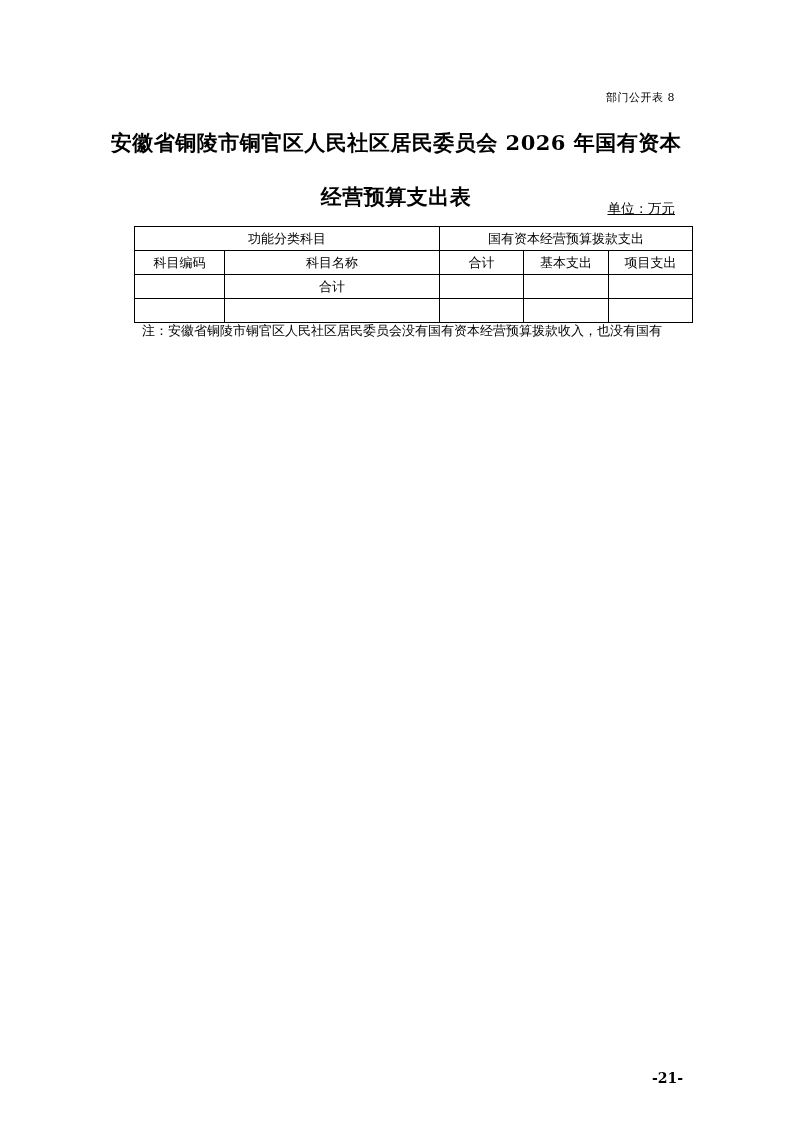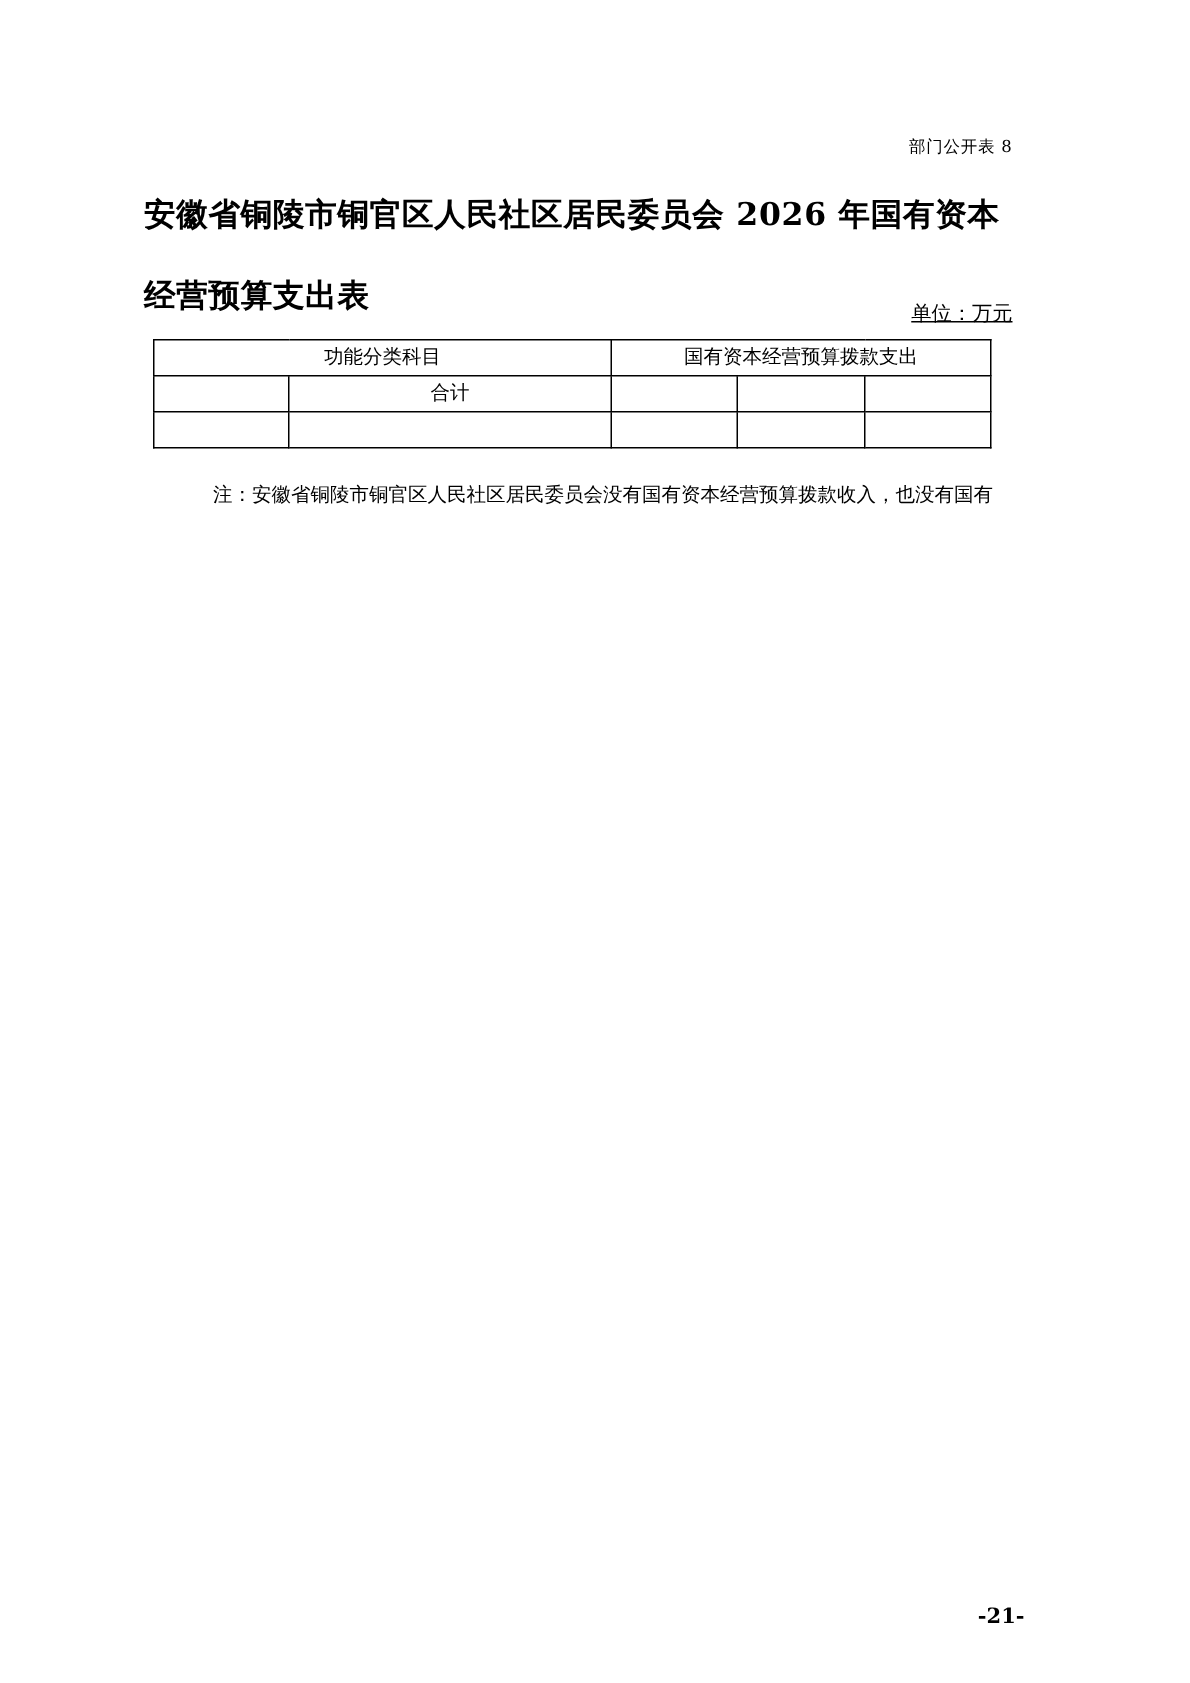--- a/index.html
+++ b/index.html
@@ -30,20 +30,21 @@
     font-size: 11px;
     letter-spacing: 0.5px;
     font-family: "DejaVu Serif", "Liberation Serif", serif;
     white-space: nowrap;
   }
   .doc-title {
     position: absolute;
     top: 126px;
     left: 96px;
     width: 600px;
+    text-align: center;
     font-size: 21px;
     font-weight: bold;
     line-height: 34px;
     letter-spacing: 0.5px;
     font-family: "DejaVu Serif", "Liberation Serif", serif;
   }
   .title-line2 {
     display: block;
     margin-top: 20px;
   }
@@ -51,21 +52,21 @@
     position: absolute;
     top: 200px;
     right: 118px;
     font-size: 13.5px;
     white-space: nowrap;
     text-decoration: underline;
   }
   table.budget {
     position: absolute;
     top: 226px;
-    left: 102px;
+    left: 134px;
     width: 558px;
     border-collapse: collapse;
     table-layout: fixed;
   }
   table.budget td {
     border: 1px solid #000000;
     height: 21px;
     font-size: 13px;
     text-align: center;
     vertical-align: middle;
@@ -126,20 +127,27 @@
       <col class="col-total">
       <col class="col-basic">
       <col class="col-project">
     </colgroup>
     <tbody>
       <tr>
         <td colspan="2">功能分类科目</td>
         <td colspan="3">国有资本经营预算拨款支出</td>
       </tr>
       <tr>
+        <td>科目编码</td>
+        <td>科目名称</td>
+        <td>合计</td>
+        <td>基本支出</td>
+        <td>项目支出</td>
+      </tr>
+      <tr>
         <td></td>
         <td>合计</td>
         <td></td>
         <td></td>
         <td></td>
       </tr>
       <tr>
         <td class="empty"></td>
         <td class="empty"></td>
         <td class="empty"></td>

